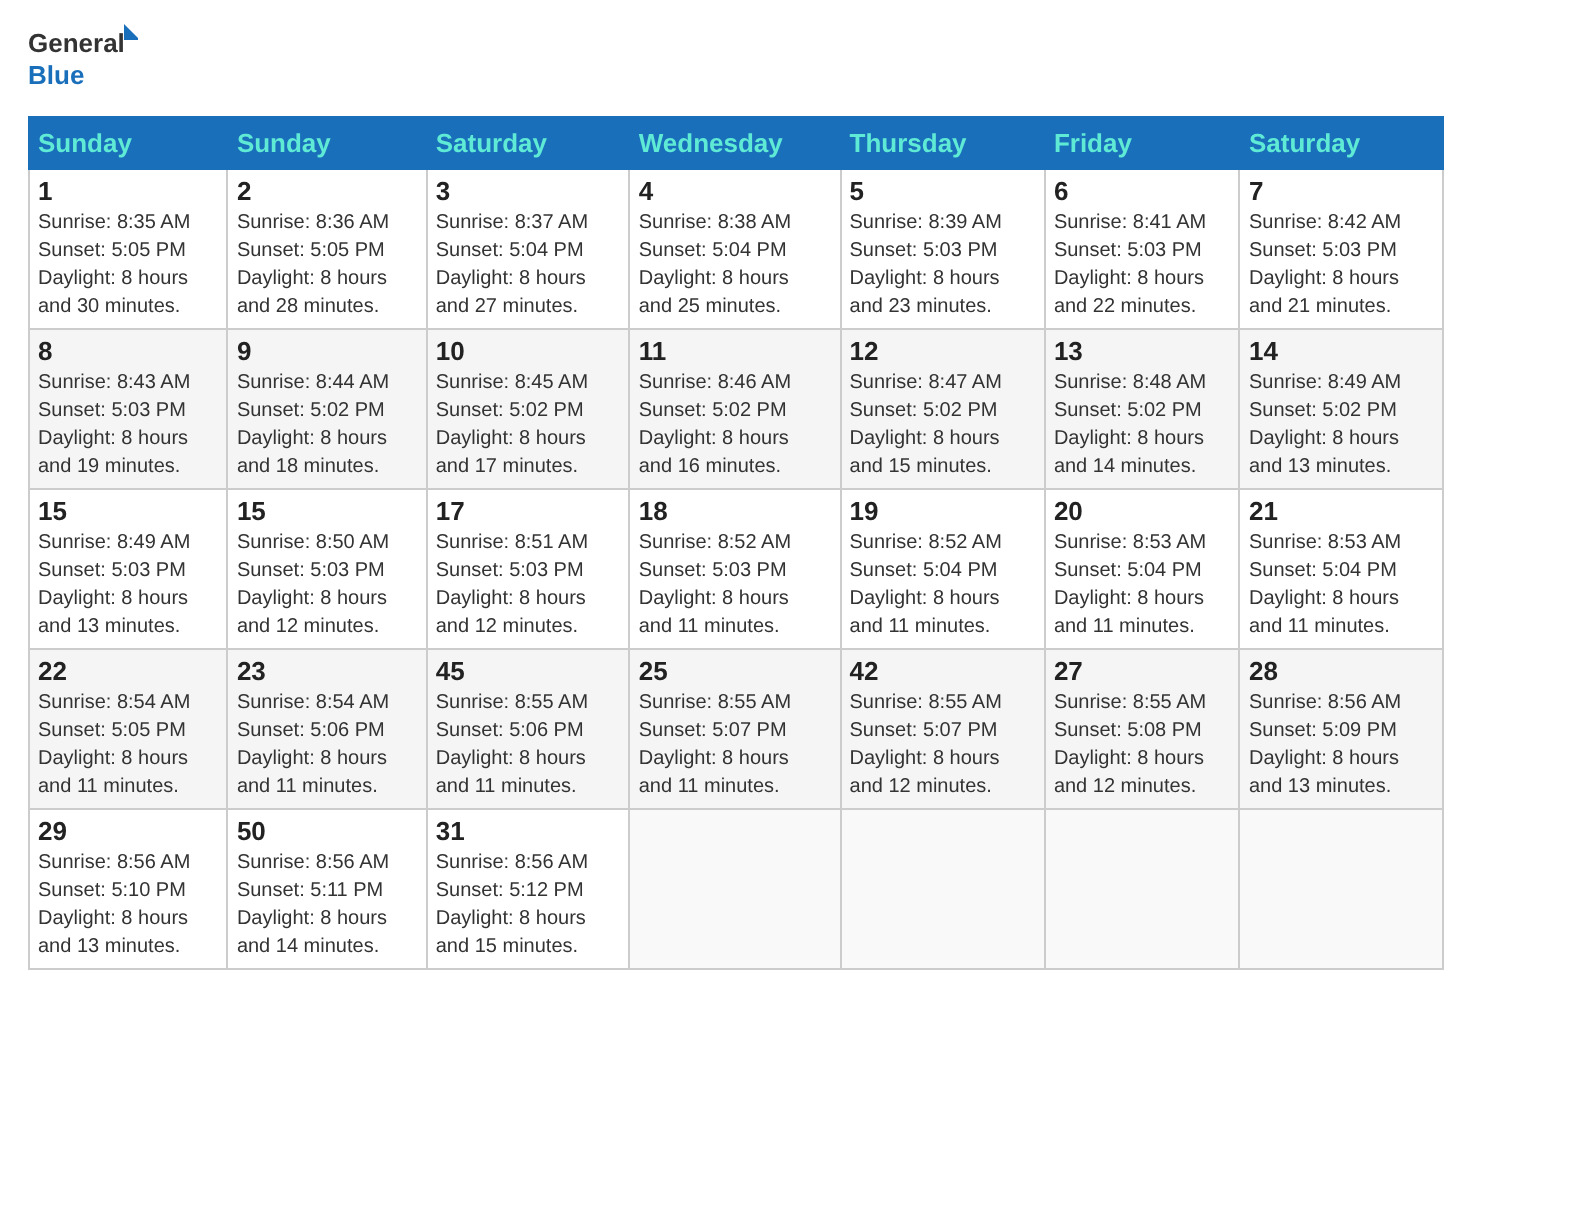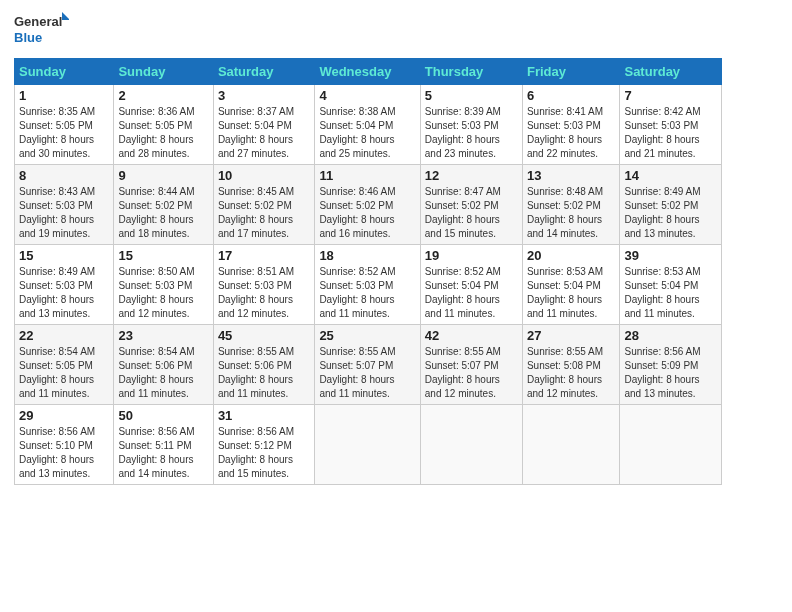--- a/index.html
+++ b/index.html
@@ -188,21 +188,21 @@
           </td>
           <td>
             <span class="day-num">19</span>
             <div class="day-info">Sunrise: 8:52 AM<br>Sunset: 5:04 PM<br>Daylight: 8 hours<br>and 11 minutes.</div>
           </td>
           <td>
             <span class="day-num">20</span>
             <div class="day-info">Sunrise: 8:53 AM<br>Sunset: 5:04 PM<br>Daylight: 8 hours<br>and 11 minutes.</div>
           </td>
           <td>
-            <span class="day-num">39</span>
+            <span class="day-num">21</span>
             <div class="day-info">Sunrise: 8:53 AM<br>Sunset: 5:04 PM<br>Daylight: 8 hours<br>and 11 minutes.</div>
           </td>
         </tr>
         <tr>
           <td>
             <span class="day-num">22</span>
             <div class="day-info">Sunrise: 8:54 AM<br>Sunset: 5:05 PM<br>Daylight: 8 hours<br>and 11 minutes.</div>
           </td>
           <td>
             <span class="day-num">23</span>

